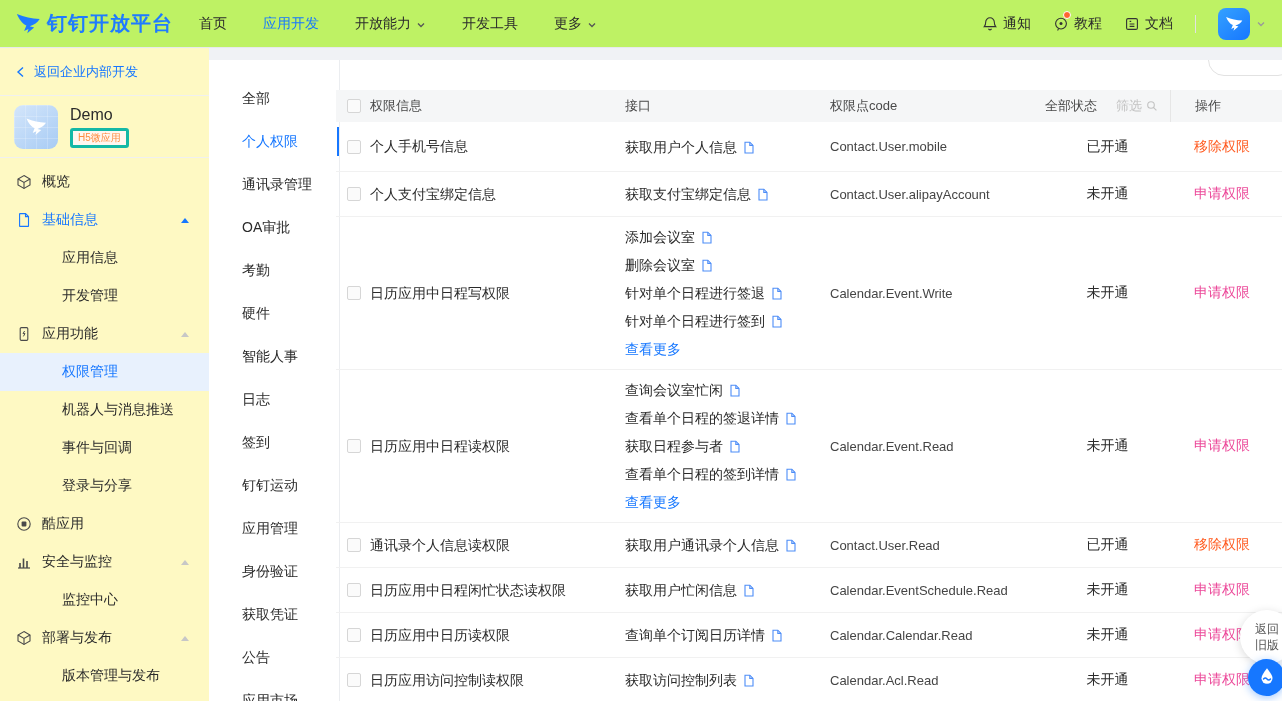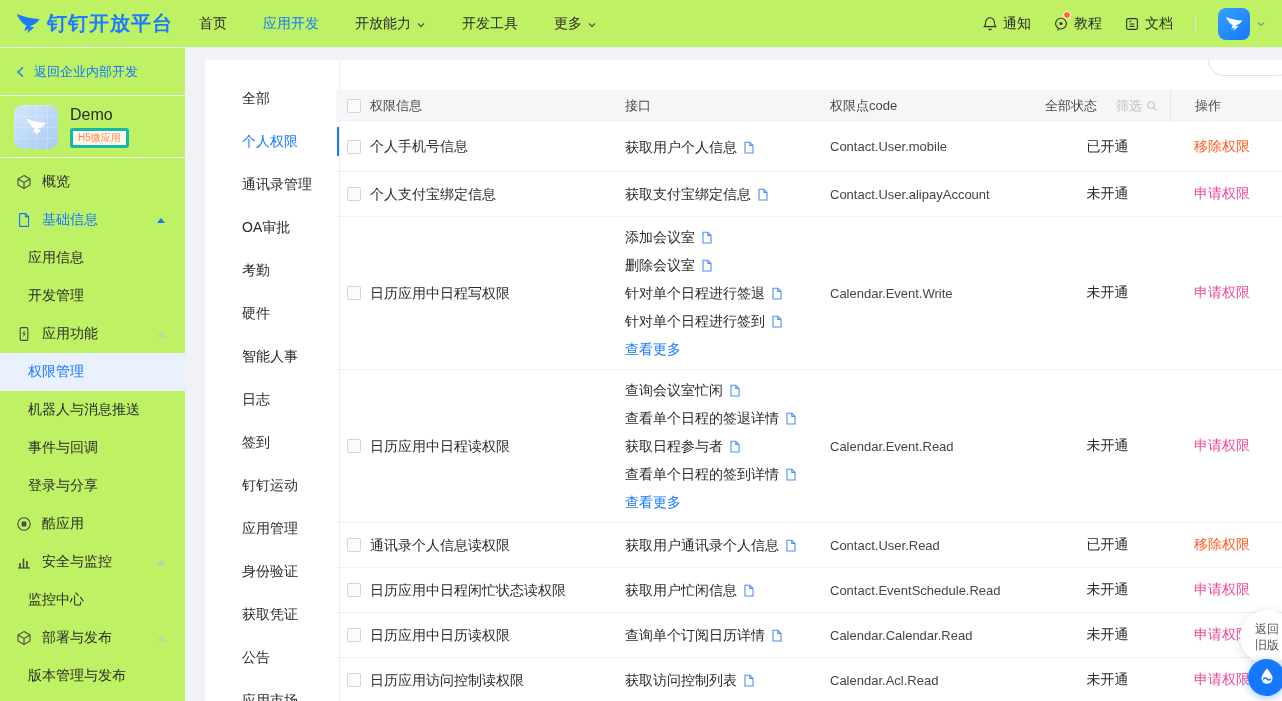--- a/index.html
+++ b/index.html
@@ -24,42 +24,42 @@
   .notif-dot { position:absolute; top:-4px; left:10px; width:8px; height:8px; border-radius:50%;
                background:#ff6430; border:1px solid #fff; }
   .top-divider { width:1px; height:18px; background:#e3e3e3; }
   .avatar-wrap { display:flex; align-items:center; gap:6px; cursor:pointer; }
   .avatar { width:32px; height:32px; border-radius:8px; background:linear-gradient(140deg,#35a1ff,#1677ff);
             display:flex; align-items:center; justify-content:center; color:#fff; }
   .avatar svg { width:20px; height:20px; }
   .avatar-chev { color:#999; display:flex; }
 
   
-  .sidebar { position:absolute; top:48px; left:0; width:185px; bottom:0; background:#bef264; z-index:10; }
+  .sidebar { position:absolute; top:48px; left:0; width:209px; bottom:0; background:#fef9c3; z-index:10; }
   .back-row { height:48px; display:flex; align-items:center; padding-left:16px; gap:9px;
               color:#1677ff; font-size:13px; border-bottom:1px solid #f0f0f0; cursor:pointer; }
   .back-row svg { display:block; }
   .app-card { height:62px; display:flex; align-items:center; padding:0 14px; gap:12px;
               border-bottom:1px solid #f0f0f0; }
   .app-icon { width:44px; height:44px; border-radius:9px; flex:none;
               background:linear-gradient(140deg,#d4e6fb,#a7cbf4); position:relative;
               display:flex; align-items:center; justify-content:center; color:#fff; overflow:hidden; }
   .app-icon::before { content:""; position:absolute; inset:0;
      background:linear-gradient(#ffffff33 1px,transparent 1px),linear-gradient(90deg,#ffffff33 1px,transparent 1px);
      background-size:11px 11px; }
   .app-icon svg { width:24px; height:24px; position:relative; }
   .app-name { font-size:16px; color:#2b2b2b; font-weight:500; line-height:1.2; }
   .app-badge { display:inline-block; margin-top:4px; font-size:10px; color:#ff8c40; background:#fff7f0;
                border:3px solid #14b8a6; border-radius:3px; padding:1px 5px; line-height:1.25; }
   .sidemenu { padding-top:5px; }
   .menu-item { height:38px; display:flex; align-items:center; font-size:14px; color:#2b2b2b;
                cursor:pointer; padding-left:16px; position:relative; white-space:nowrap; }
   .mi-icon { width:16px; height:16px; margin-right:10px; display:flex; color:#4a4a4a; flex:none; }
   .mi-icon svg { width:16px; height:16px; }
-  .menu-item.child { padding-left:28px; }
+  .menu-item.child { padding-left:62px; }
   .menu-item.active-group { color:#1677ff; }
   .menu-item.active-group .mi-icon { color:#1677ff; }
   .menu-item.selected { background:#e8f1fd; color:#1677ff; }
   .mi-arrow { position:absolute; right:20px; top:17px; width:0; height:0;
               border-left:4px solid transparent; border-right:4px solid transparent;
               border-bottom:5px solid #c7c7c7; }
   .mi-arrow.blue { border-bottom-color:#1677ff; }
 
   
   .panel { position:absolute; left:205px; top:60px; right:0; bottom:0; background:#fff; overflow:hidden; }
@@ -544,21 +544,21 @@
               <div class="api-line">
                 <span>获取用户忙闲信息</span>
                 <span class="api-doc">
                   <svg width="12" height="13" viewBox="0 0 12 13">
                     <path d="M2 1.2h4.8L10 4.4V12H2z" fill="none" stroke="#4d8df7" stroke-width="1.1"></path>
                     <path d="M6.8 1.2v3.2H10" fill="none" stroke="#4d8df7" stroke-width="1.1"></path>
                   </svg>
                 </span>
               </div>
             </div>
-            <div class="c-code">Contact.EventSchedule.Read</div>
+            <div class="c-code">Calendar.EventSchedule.Read</div>
             <div class="c-status"><span>未开通</span></div>
             <div class="c-action"><span class="action-link apply">申请权限</span></div>
           </div>
           <div class="trow">
             <div class="c-check">
               <span class="checkbox"></span>
             </div>
             <div class="c-perm">日历应用中日历读权限</div>
             <div class="c-api">
               <div class="api-line">

